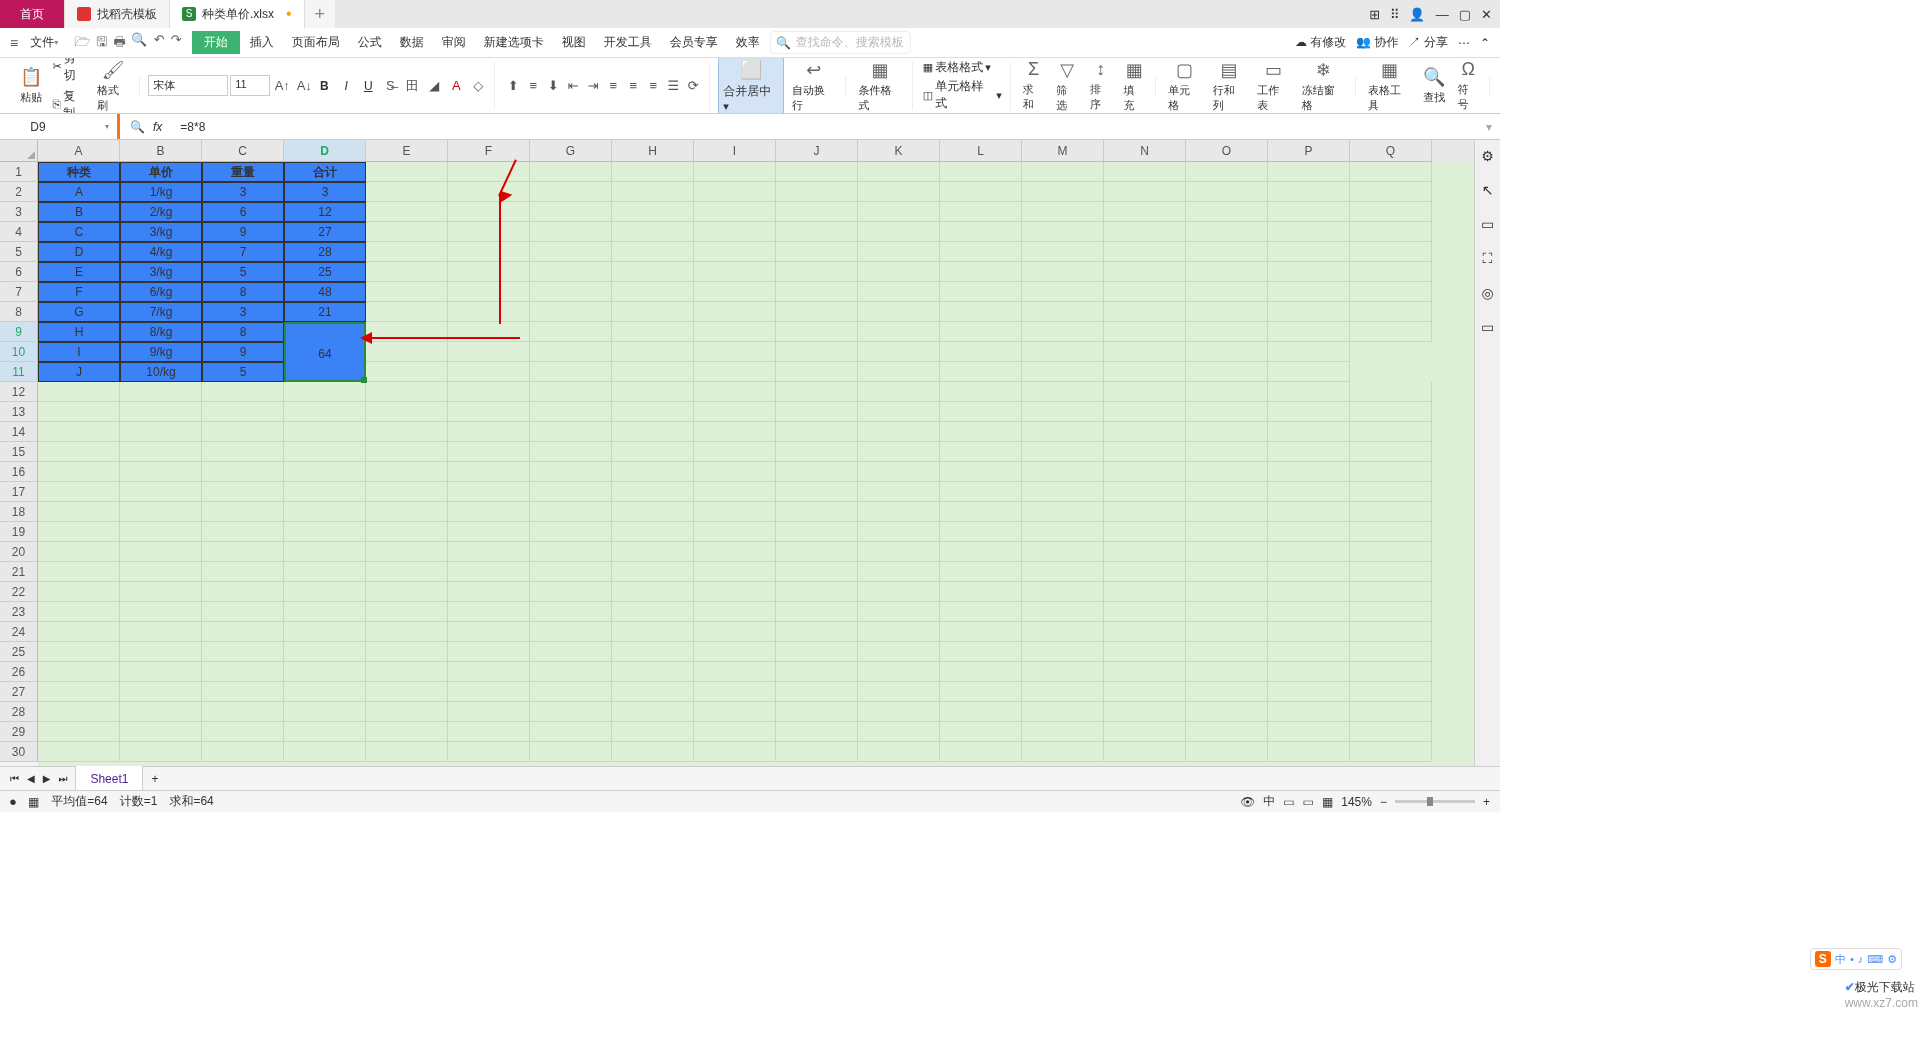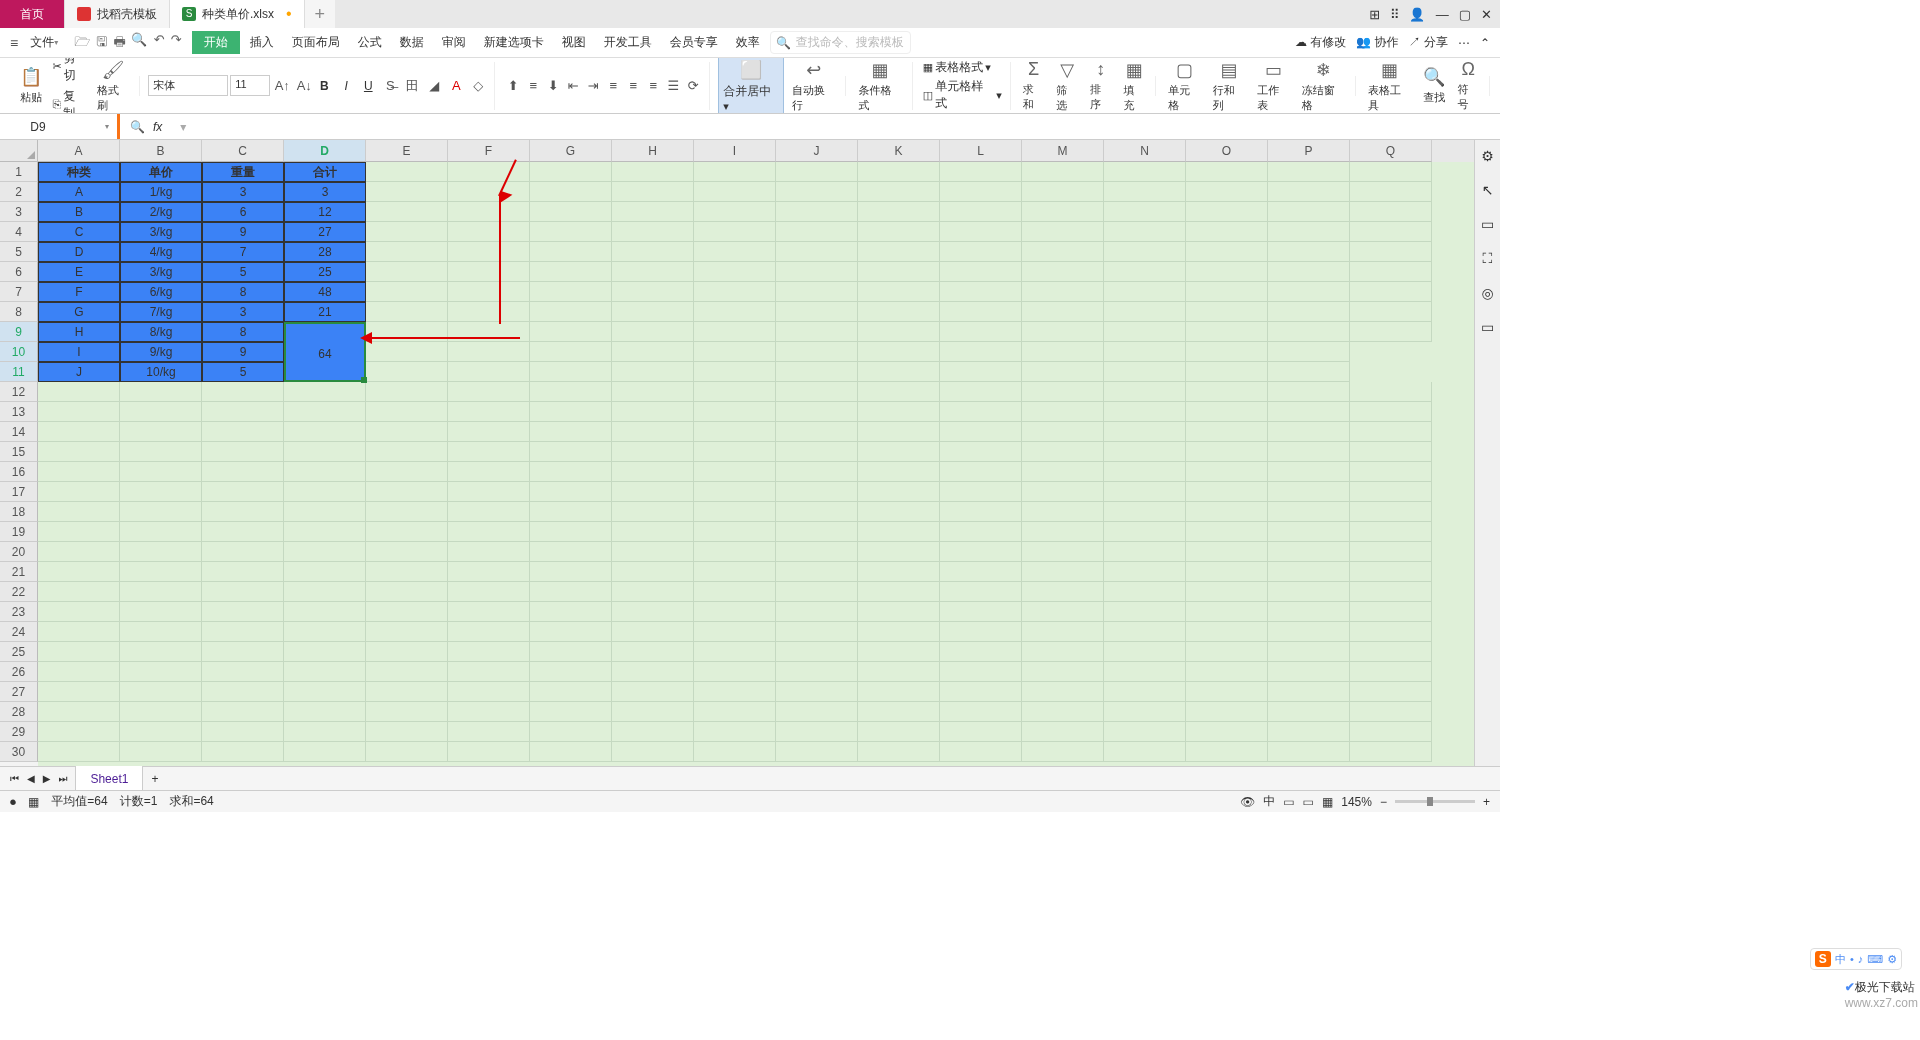--- a/index.html
+++ b/index.html
@@ -275,20 +275,21 @@
 
   <div class="formulabar">
     <div class="namebox">
       <input value="D9" style="">
       <span class="chev">▾</span>
     </div>
     <div class="fx-icons">
       <span>🔍</span>
       <span class="fx">fx</span>
     </div>
+    <div class="fx-input"><input value="=8*8" style=""></div>
     <span style="padding:0 8px;color:#aaa">▾</span>
   </div>
 
   <div class="sheet">
     <div class="grid-wrap">
       <div class="sel-all"></div>
       <div class="colhdrs" id="colhdrs">
           <div class="colhdr">A</div>
           <div class="colhdr">B</div>
           <div class="colhdr">C</div>

